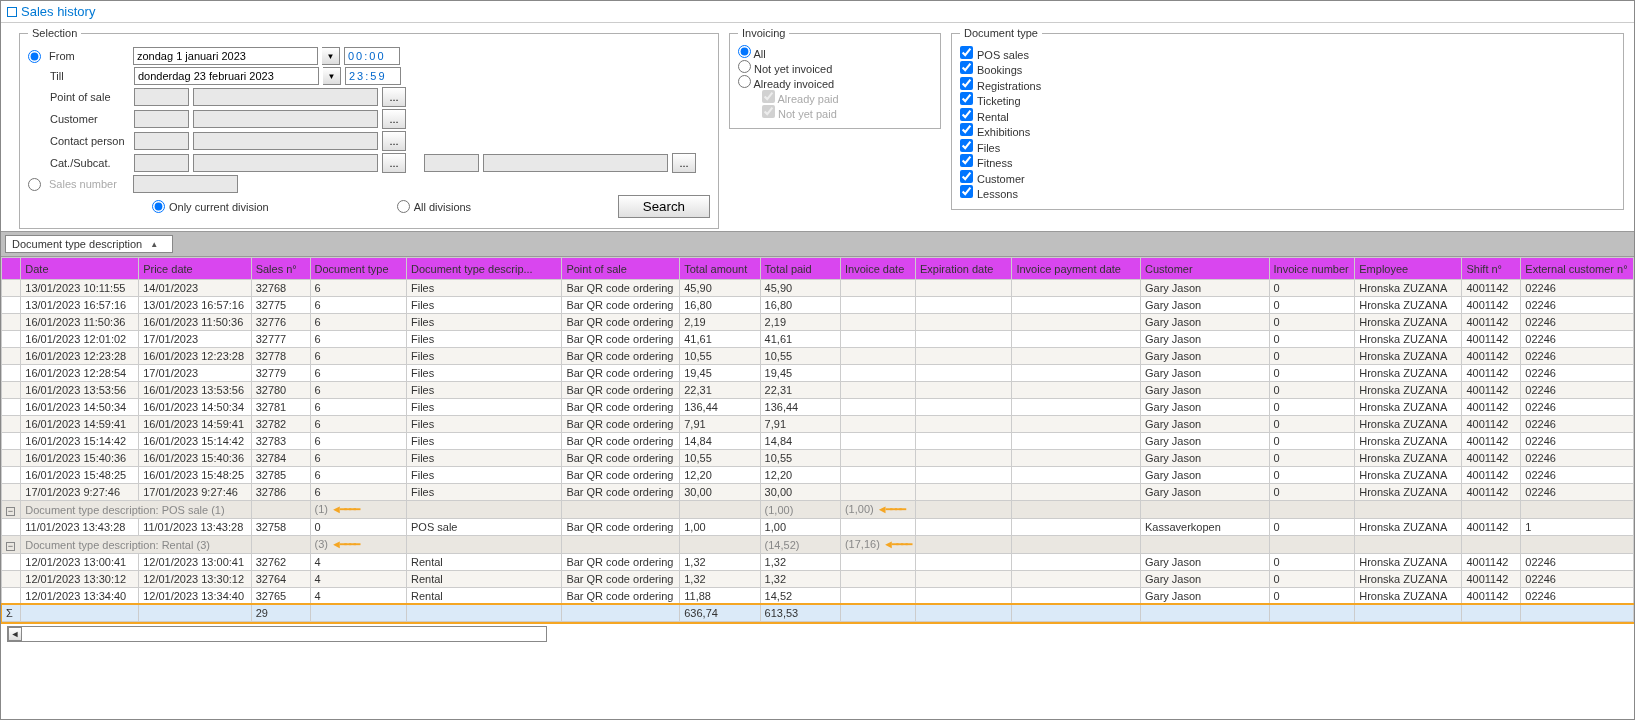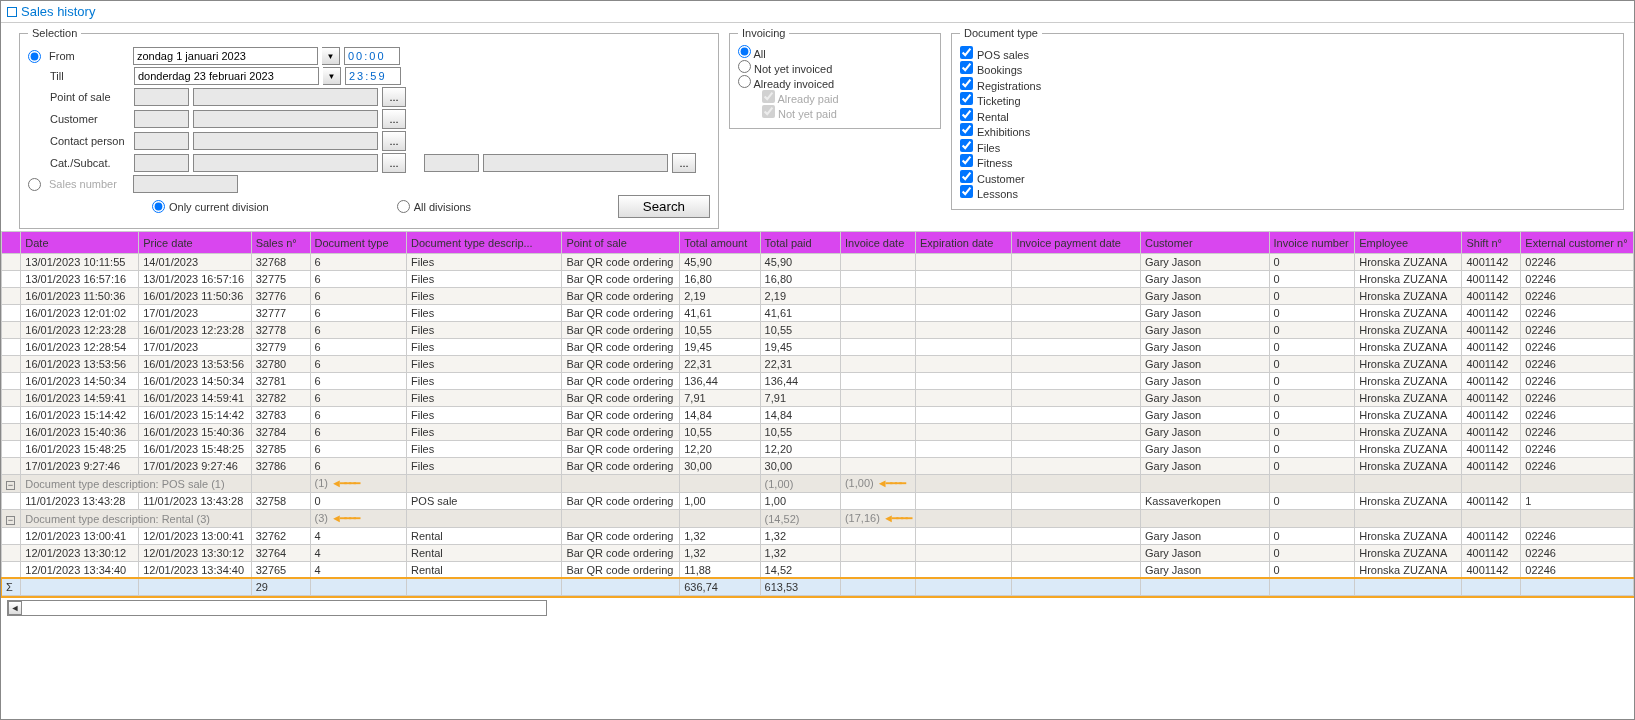--- a/index.html
+++ b/index.html
@@ -139,20 +139,26 @@
             <label><input type="checkbox" checked="" style=""><span>Exhibitions</span></label>
             <label><input type="checkbox" checked="" style=""><span>Files</span></label>
             <label><input type="checkbox" checked="" style=""><span>Fitness</span></label>
             <label><input type="checkbox" checked="" style=""><span>Customer</span></label>
             <label><input type="checkbox" checked="" style=""><span>Lessons</span></label>
           </div>
       </div>
     </fieldset>
   </div>
 
+  <div class="group-bar">
+    <span class="group-chip">
+      <span>Document type description</span>
+      <span class="chip-arrow">▲</span>
+    </span>
+  </div>
 
   <table class="grid">
     <colgroup id="cg">
         <col width="18">
         <col style="width: 110px;">
         <col style="width: 105px;">
         <col style="width: 55px;">
         <col style="width: 90px;">
         <col style="width: 145px;">
         <col style="width: 110px;">

